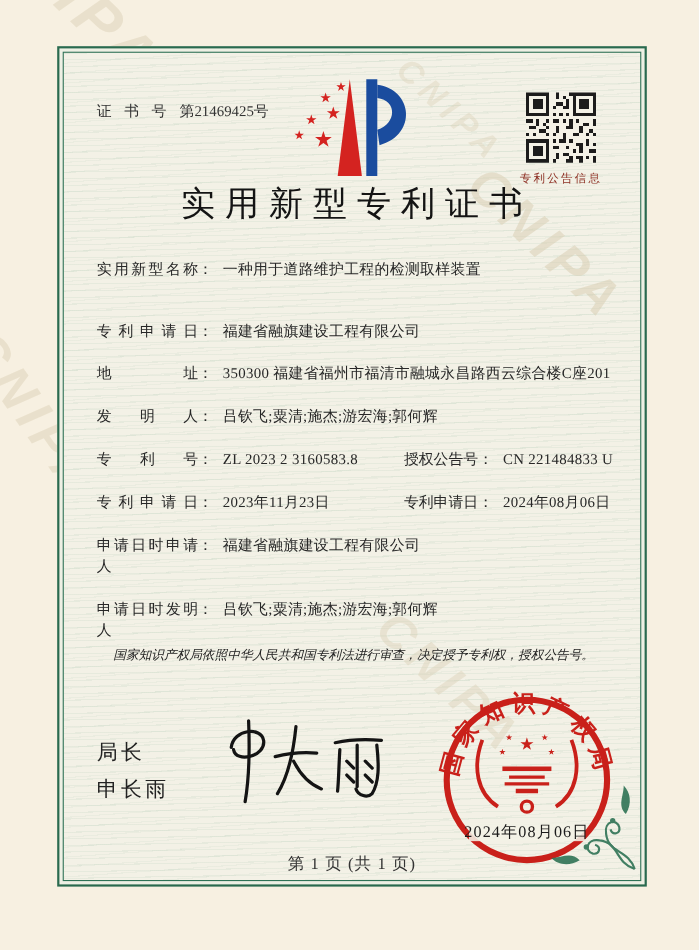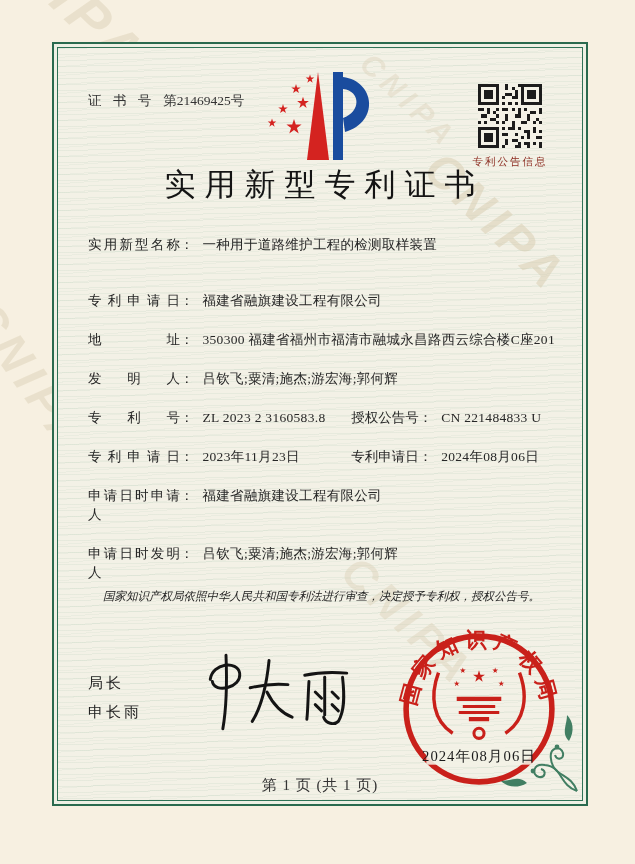--- a/index.html
+++ b/index.html
@@ -51,28 +51,28 @@
     font-size:31px;font-weight:400;letter-spacing:9px;text-indent:9px;color:#141414;}
 
   .fields{left:30px;top:187px;width:470px;font-size:13.5px;color:#272727;}
   .row{display:flex;align-items:flex-start;line-height:19px;margin-bottom:20px;}
   .row.first{margin-bottom:37px;}
   .flabel{flex:0 0 92px;text-align:justify;text-align-last:justify;}
   .colon{margin-right:9px;}
   .fvalue{letter-spacing:.3px;}
   .pair{display:flex;line-height:19px;margin-bottom:20px;}
   .pair .half-l{flex:0 0 56%;display:flex;align-items:flex-end;}
-  .pair .half-r{flex:1;display:flex;}
+  .pair .half-r{flex:1;display:flex;margin-left:16px;}
 
   .declaration{left:22px;top:536px;width:492px;font-size:11.5px;
     font-style:italic;color:#222;line-height:2.1;overflow:hidden;}
   .declaration .l1{text-indent:2em;white-space:nowrap;}
   .declaration .l2{white-space:nowrap;}
 
-  .sign{left:30px;top:626px;font-size:15px;color:#222;letter-spacing:3px;line-height:1.2;}
+  .sign{left:30px;top:626px;font-size:19px;color:#222;letter-spacing:3px;line-height:1.2;}
   .sign .name{margin-top:11px;}
   .sig-svg{left:138px;top:602px;}
 
   .seal{left:340px;top:580px;}
 
   .flourish{right:1px;bottom:1px;opacity:.9;}
 
   .footer{left:0;bottom:5px;width:100%;text-align:center;
     font-size:15px;color:#333;letter-spacing:1px;}
 </style>

